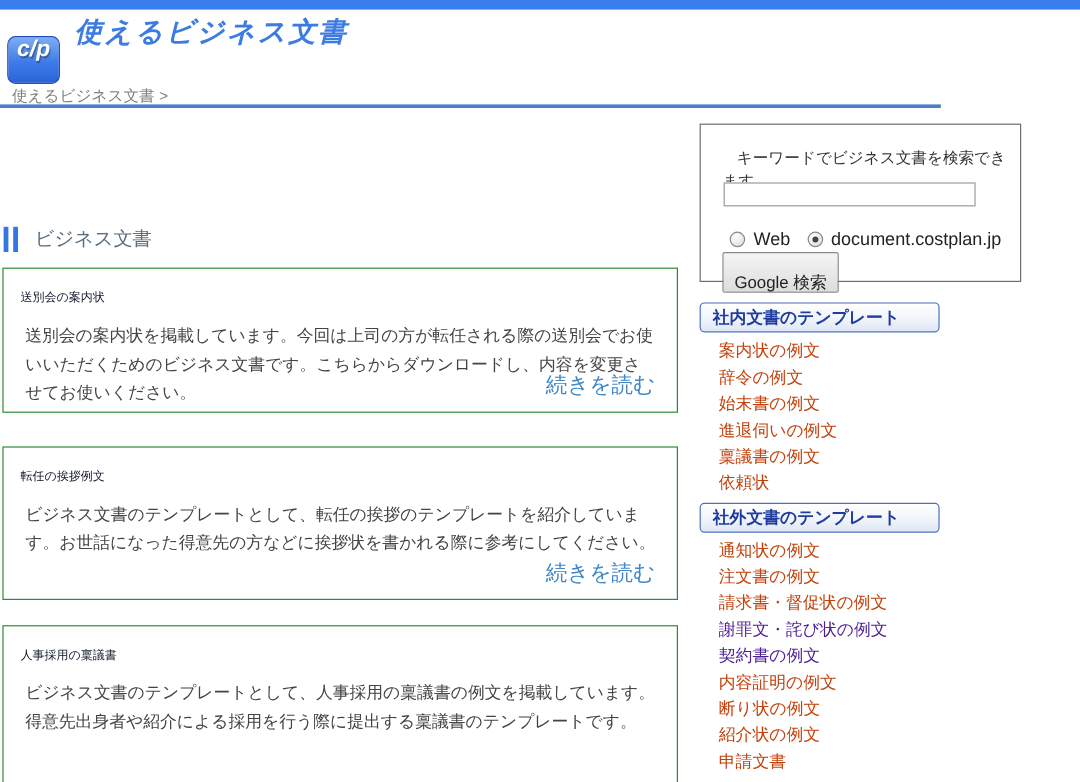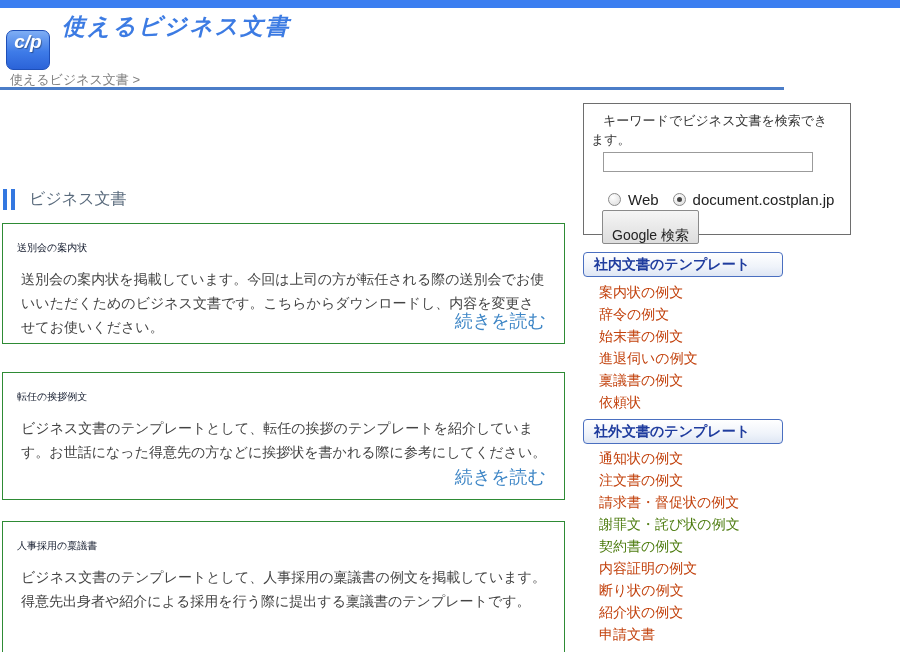--- a/index.html
+++ b/index.html
@@ -38,21 +38,21 @@
   .post3{top:521px;height:165px;}
   .post-title{display:block;color:#0f172a;font-size:10px;text-decoration:none;
         margin:0 0 12px 0;cursor:pointer;}
   .post-body{margin:0;padding-left:4px;font-size:14px;color:#444;line-height:24px;}
   .more{position:absolute;right:18px;bottom:10px;color:#3E86C6;font-size:18px;
         text-decoration:none;cursor:pointer;}
 
   
   .searchbox{position:absolute;left:583px;top:103px;width:268px;height:132px;
         border:1px solid #6E6E6E;box-sizing:border-box;background:#fff;}
-  .search-desc{position:absolute;left:6px;top:6px;width:248px;margin:1px;
+  .search-desc{position:absolute;left:6px;top:6px;width:248px;margin:12px;
         font-size:13px;line-height:19px;color:#333;text-indent:12px;}
   .search-input{position:absolute;left:19px;top:48px;width:210px;height:20px;
         border:1px solid #9B9B9B;box-sizing:border-box;font-size:13px;padding:0 4px;}
   .radio-row{position:absolute;left:24px;top:87px;display:flex;align-items:center;
         font-size:15px;color:#222;}
   .radio{position:relative;width:13px;height:13px;border-radius:50%;
         border:1px solid #8A8A8A;background:radial-gradient(circle at 35% 30%,#fff,#DADADA);
         display:inline-block;cursor:pointer;box-sizing:border-box;}
   .radio.checked::after{content:"";position:absolute;left:3px;top:3px;width:5px;height:5px;
         border-radius:50%;background:#444;}
@@ -68,21 +68,21 @@
         border:1px solid #4A6FC0;border-radius:4px;
         background:linear-gradient(180deg,#FFFFFF 0%,#EFF3FA 60%,#DEE6F4 100%);
         color:#1F3C9E;font-weight:bold;font-size:14px;line-height:23px;padding-left:10px;}
   .side-h1{top:252px;}
   .side-h2{top:419px;}
   .side-list{position:absolute;left:583px;margin:0;padding:0;list-style:none;font-size:14px;}
   .side-list1{top:281px;}
   .side-list2{top:447px;}
   .side-list li{height:22px;line-height:22px;padding-left:16px;}
   .side-list a{color:#c2410c;text-decoration:none;cursor:pointer;}
-  .side-list a.visited{color:#4d7c0f;}
+  .side-list a.visited{color:#4c1d95;}
 </style>
 </head>
 <body>
 
 <div class="page">
 
   <div class="topbar"></div>
 
   <div class="logo">
     <span>c/p</span>

